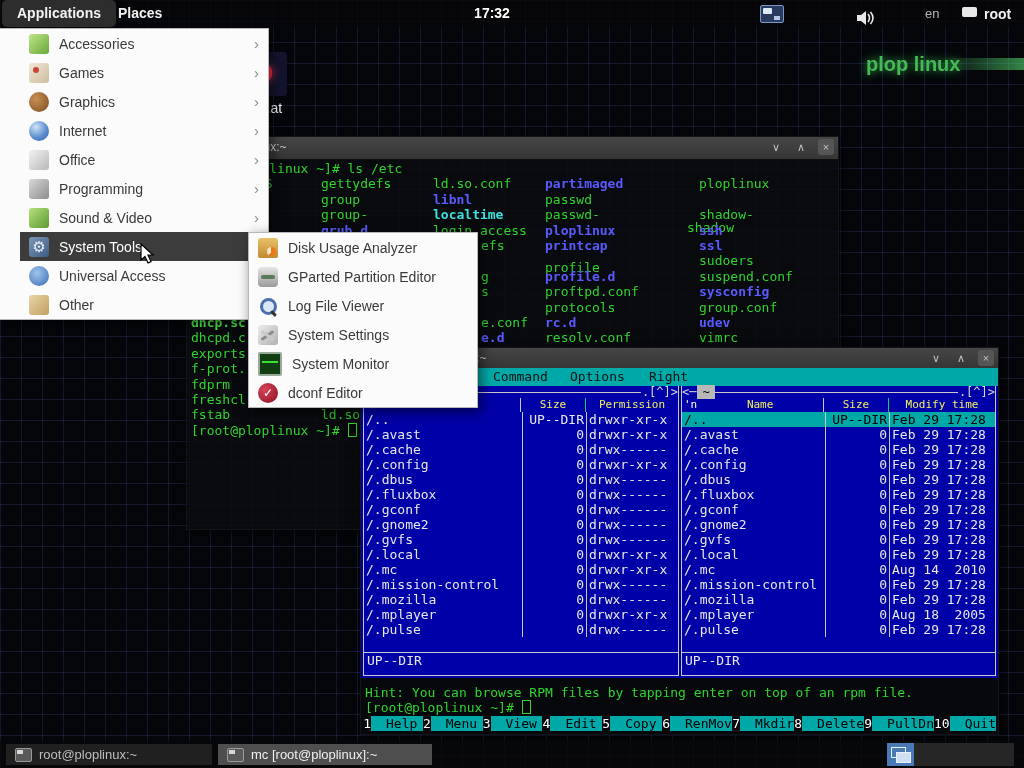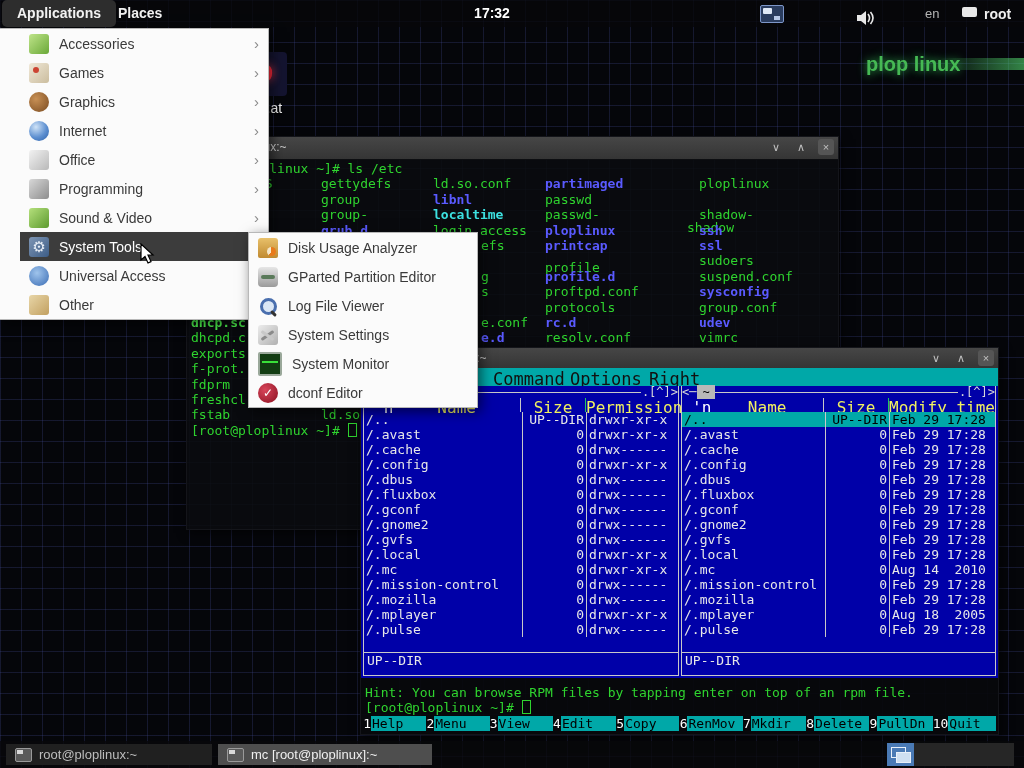--- a/index.html
+++ b/index.html
@@ -57,50 +57,50 @@
   .gb{color:#4df24d;font-weight:bold;}
   .b{color:var(--tb);font-weight:bold;}
   .c{color:var(--tc);font-weight:bold;}
   .curbox{display:inline-block;width:7px;height:12px;border:1px solid var(--tg);vertical-align:-2px;}
 
   
   #mc{left:360px;top:347px;width:637px;height:386px;z-index:6;}
   #mc .titlebar{height:20px;}
   #mc-body{position:absolute;left:0;top:20px;right:0;bottom:0;background:rgba(8,9,12,.93);}
   #mc-menubar{position:absolute;left:0;top:0;right:0;height:18px;background:var(--mccyan);}
-  .mbar-item{position:absolute;top:1px;font-family:"DejaVu Sans Mono",monospace;font-size:17px;color:#111;}
+  .mbar-item{position:absolute;top:1px;font-family:"DejaVu Sans Mono",monospace;font-size:13px;color:#111;}
   #mc-panels{position:absolute;left:0;top:18px;right:0;height:292px;background:var(--mcblue);}
   .panel{position:absolute;top:0;height:290px;background:var(--mcblue);border:1px solid #c8c8c8;border-top:none;box-sizing:border-box;}
   #panel-left{left:2px;width:316px;}
   #panel-right{left:320px;width:315px;}
   .ptop{position:absolute;left:-1px;right:-1px;top:0;height:12px;display:flex;align-items:center;font-family:"DejaVu Sans Mono",monospace;font-size:12px;color:#d8d8d8;}
   .pline{flex:1;border-top:1px solid #c8c8c8;height:0;}
   .pcorner{padding:0 1px;}
   .pmark{padding:0 1px;}
   .pchip{background:#b8b8b8;color:#000;padding:0 5px;}
-  .phead{position:absolute;left:8px;right:0;top:12px;height:14px;display:flex;font-family:"DejaVu Sans Mono",monospace;font-size:16px;color:var(--mchead);}
+  .phead{position:absolute;left:0;right:0;top:12px;height:14px;display:flex;font-family:"DejaVu Sans Mono",monospace;font-size:11px;color:var(--mchead);}
   .phead .hname{flex:1;display:flex;}
   .phead .hsort{color:#fff;padding-left:2px;}
   .phead .hlabel{flex:1;text-align:center;}
   .hsize{width:64px;text-align:center;border-left:1px solid #c8c8c8;}
   .hthird{text-align:center;border-left:1px solid #22c55e;}
   .third-l{width:92px;} .third-r{width:106px;}
   .prows{position:absolute;left:0;right:0;top:26px;}
   .prow{display:flex;height:15px;line-height:15px;font-family:"DejaVu Sans Mono",monospace;font-size:13px;color:#e8e8e8;white-space:pre;}
   .prow .rname{flex:1;padding-left:2px;overflow:hidden;}
   .prow .rsize{width:64px;text-align:right;padding-right:2px;box-sizing:border-box;border-left:1px solid #c8c8c8;}
   .prow .rthird{box-sizing:border-box;border-left:1px solid #c8c8c8;padding-left:2px;}
   .prow.sel{background:var(--mccyan);color:#000;}
   .pmini{position:absolute;left:0;right:0;top:266px;border-top:1px solid #c8c8c8;height:15px;line-height:15px;font-family:"DejaVu Sans Mono",monospace;font-size:13px;color:#e8e8e8;padding-left:3px;}
   #mc-hint{position:absolute;left:4px;top:317px;font-family:"DejaVu Sans Mono",monospace;font-size:13px;color:var(--tg);white-space:pre;}
   #mc-cmd{position:absolute;left:4px;top:332px;font-family:"DejaVu Sans Mono",monospace;font-size:13px;color:var(--tg);white-space:pre;}
   #mc-fkeys{position:absolute;left:2px;right:2px;top:347px;height:17px;display:flex;font-family:"DejaVu Sans Mono",monospace;font-size:13px;}
   .fkey{display:flex;flex:1;align-items:center;}
   .fnum{color:#fff;text-align:right;min-width:8px;}
-  .flabel{background:var(--mccyan);color:#000;flex:1;height:15px;line-height:15px;padding-left:1px;}
+  .flabel{background:var(--mccyan);color:#000;flex:1;height:15px;line-height:15px;padding-left:15px;}
 
   
   #apps-menu{position:absolute;left:0;top:28px;width:248px;background:#fbfbfb;border:1px solid #b8b8b8;border-left:none;box-shadow:3px 4px 12px rgba(0,0,0,.55);z-index:20;padding-left:20px;}
   #submenu{position:absolute;left:248px;top:232px;width:230px;background:#fbfbfb;border:1px solid #b8b8b8;box-shadow:3px 4px 12px rgba(0,0,0,.55);z-index:21;box-sizing:border-box;}
   .menu-item{height:29px;display:flex;align-items:center;font-size:14px;color:#3a3a3a;}
   .menu-item.selected{background:#3c3c3c;color:#fff;}
   .mi-icon{width:20px;height:20px;margin:0 10px 0 9px;flex:0 0 auto;display:flex;align-items:center;justify-content:center;font-size:13px;color:#fff;border-radius:3px;}
   .mi-label{flex:1;}
   .mi-chevron{margin-right:9px;color:#8a8a8a;font-size:15px;}
   .menu-item.selected .mi-chevron{color:#ddd;}

